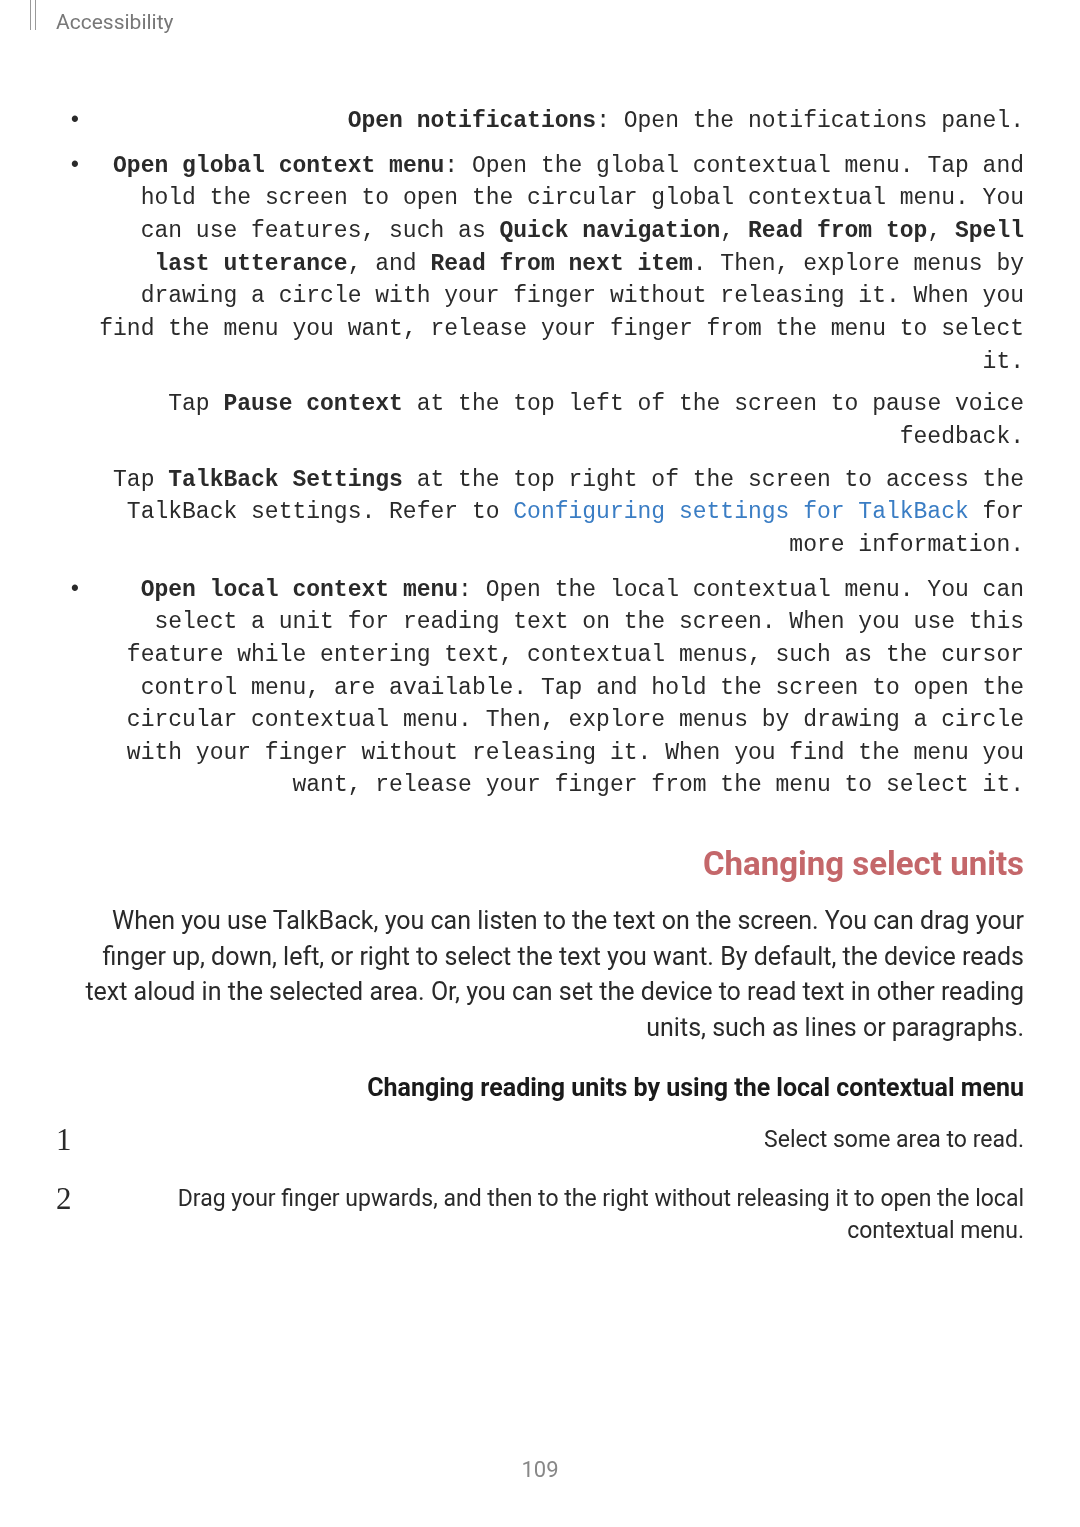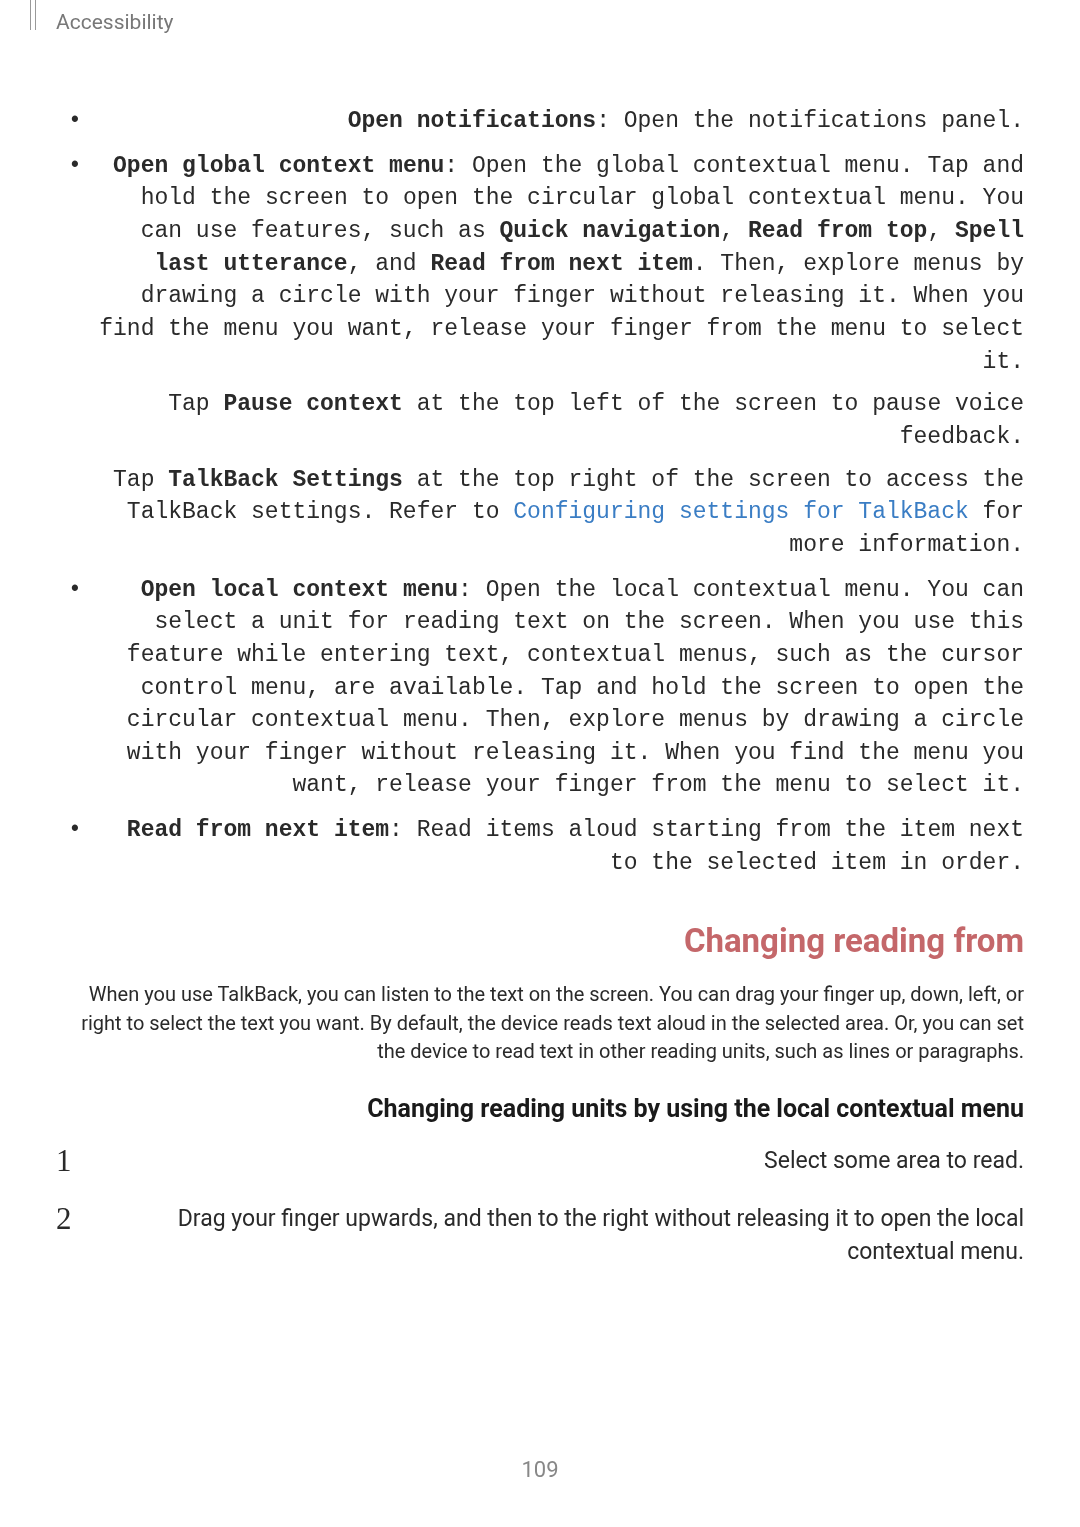--- a/index.html
+++ b/index.html
@@ -73,21 +73,21 @@
       color: #3a7dc4;
     }
     h2.section-heading {
       font-size: 33px;
       color: #c4676a;
       font-weight: 700;
       margin-top: 42px;
       margin-bottom: 20px;
     }
     .body-para {
-      font-size: 20px;
+      font-size: 25px;
       line-height: 1.42;
       color: #2a2a2a;
       margin-bottom: 28px;
     }
     h3.sub-heading {
       font-size: 25px;
       font-weight: 700;
       color: #1a1a1a;
       margin-top: 26px;
       margin-bottom: 22px;
@@ -147,26 +147,23 @@
       <span class="sub-para">
         <span>Tap </span><span class="bold">TalkBack Settings</span><span> at the top right of the screen to access the TalkBack settings. Refer to </span><span class="link">Configuring settings for TalkBack</span><span> for more information.</span>
       </span>
     </li>
 
     <li>
       <span class="bold">Open local context menu</span><span>: Open the local contextual menu. You can select a unit for reading text on the screen. When you use this feature while entering text, contextual menus, such as the cursor control menu, are available. Tap and hold the screen to open the circular contextual menu. Then, explore menus by drawing a circle with your finger without releasing it. When you find the menu you want, release your finger from the menu to select it.</span>
     </li>
 
 
-    <li>
-      <span class="bold">Read from next item</span><span>: Read items aloud starting from the item next to the selected item in order.</span>
-    </li>
   </ul>
 
-  <h2 class="section-heading">Changing reading from</h2>
+  <h2 class="section-heading">Changing select units</h2>
 
   <p class="body-para">When you use TalkBack, you can listen to the text on the screen. You can drag your finger up, down, left, or right to select the text you want. By default, the device reads text aloud in the selected area. Or, you can set the device to read text in other reading units, such as lines or paragraphs.</p>
 
   <h3 class="sub-heading">Changing reading units by using the local contextual menu</h3>
 
   <ol class="steps">
     <li>
       <span class="step-num">1</span>
       <span>Select some area to read.</span>
     </li>

